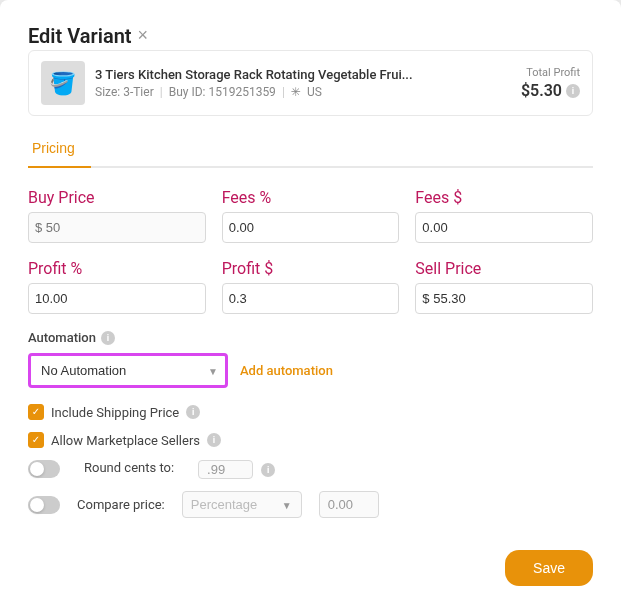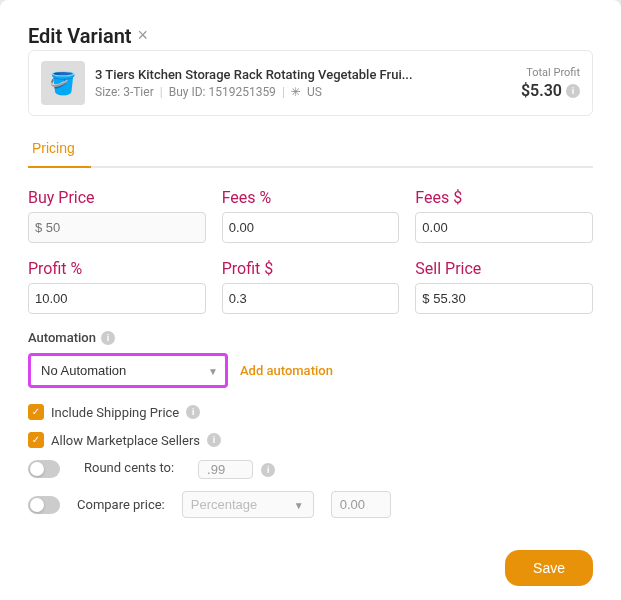--- a/index.html
+++ b/index.html
@@ -306,21 +306,21 @@
       position: relative;
     }
     .compare-select {
       border: 1px solid #d9d9d9;
       border-radius: 4px;
       padding: 5px 28px 5px 8px;
       font-size: 13px;
       color: #bbb;
       background: #fafafa;
       appearance: none;
-      width: 132px;
+      width: 120px;
       cursor: pointer;
       outline: none;
     }
     .compare-value-input {
       border: 1px solid #d9d9d9;
       border-radius: 4px;
       padding: 5px 8px;
       font-size: 13px;
       width: 60px;
       color: #999;

